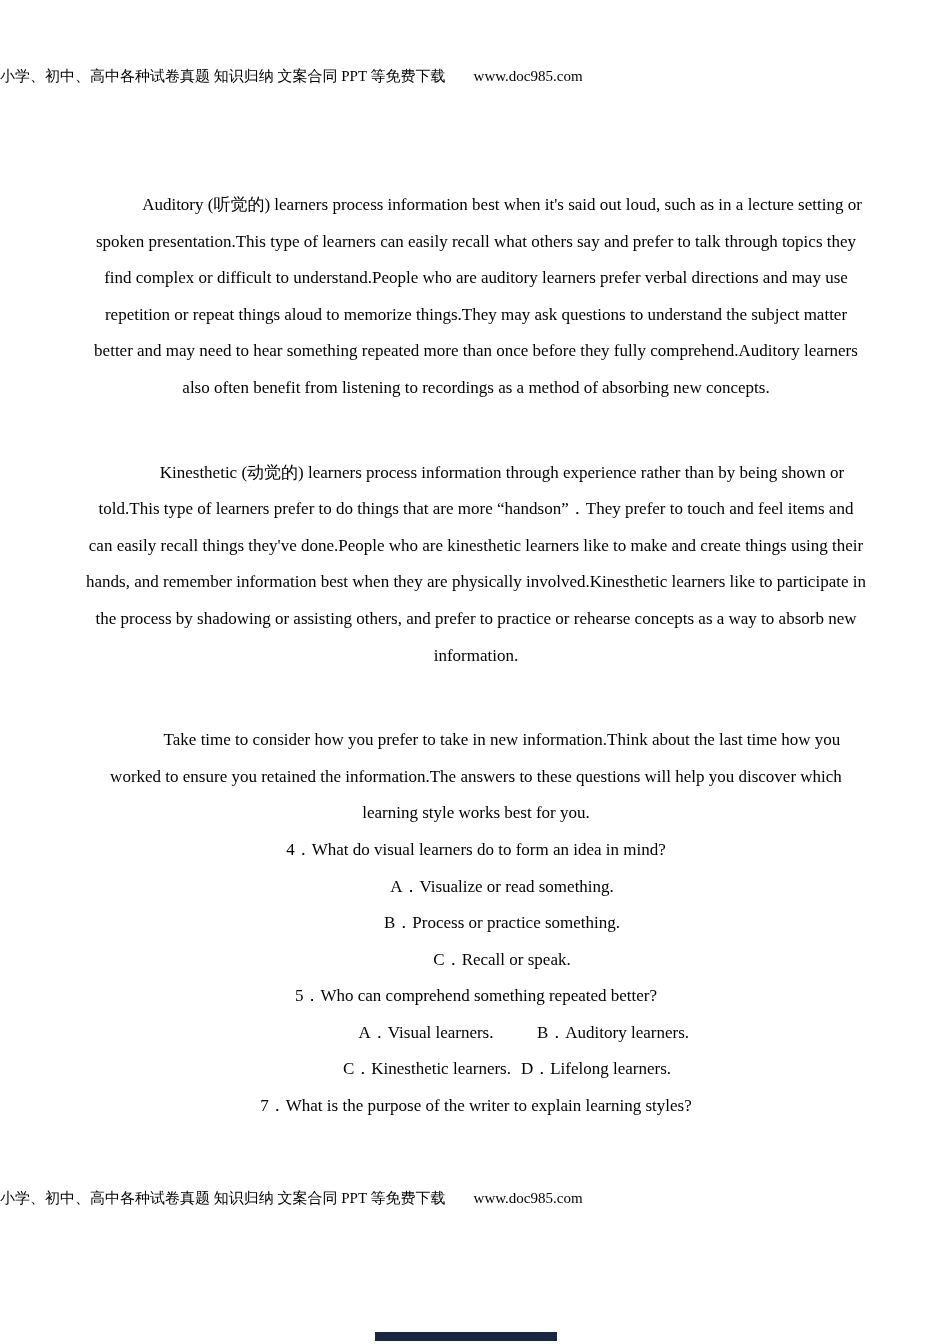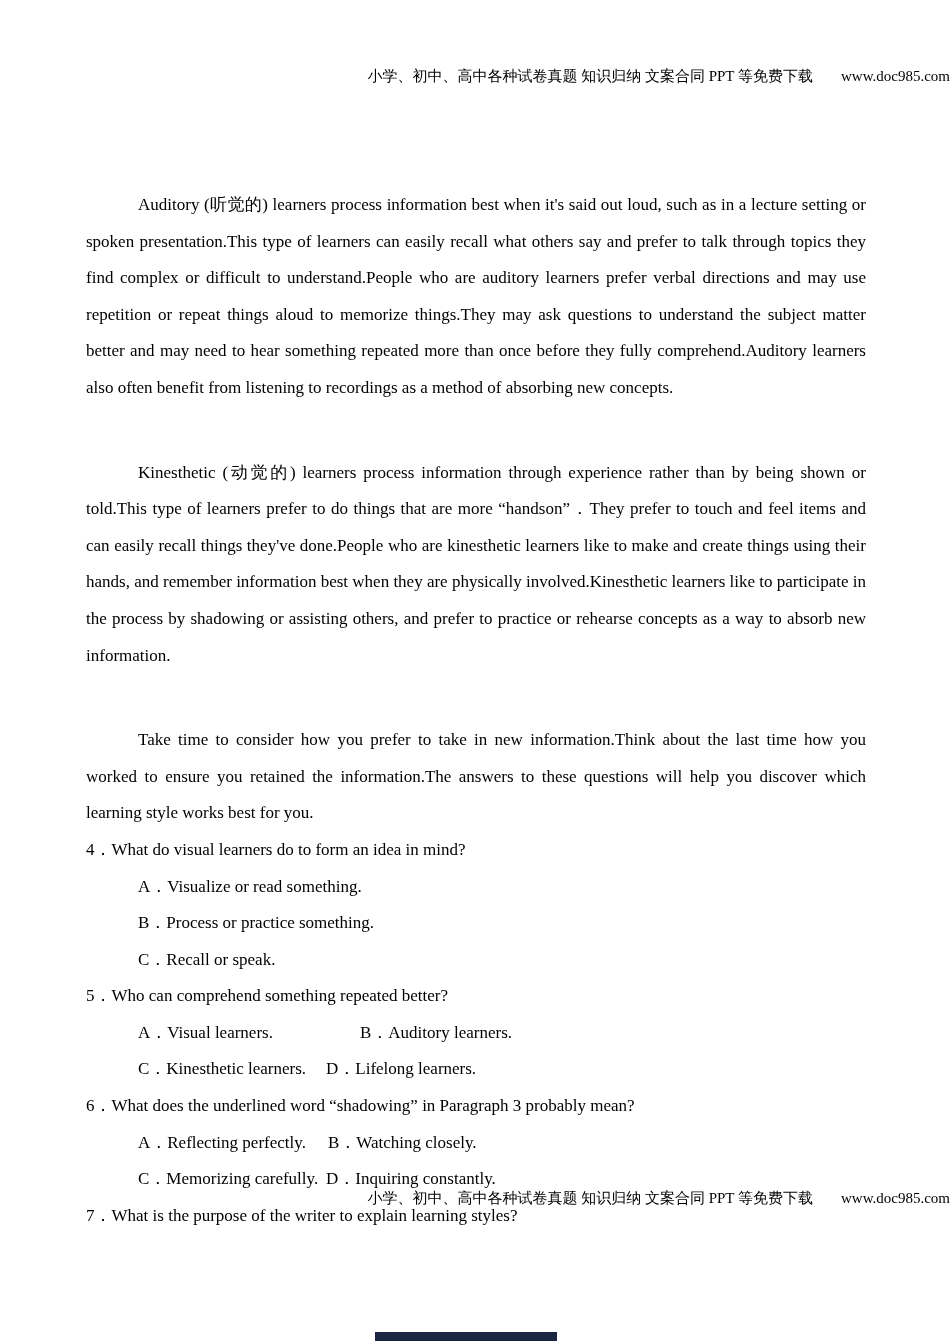--- a/index.html
+++ b/index.html
@@ -12,37 +12,37 @@
     width: 950px;
     height: 1344px;
     font-family: "Liberation Serif", "DejaVu Serif", serif;
     color: #000000;
     overflow: hidden;
   }
   .page-band {
     position: absolute;
     left: 0;
     right: 0;
-    text-align: right;
+    text-align: left;
     font-size: 15px;
     line-height: 20px;
     white-space: nowrap;
   }
   .band-top { top: 66px; }
   .band-bottom { top: 1188px; }
   .band-url { margin-left: 28px; }
   .content {
     position: absolute;
     top: 139px;
     left: 86px;
     width: 780px;
     font-size: 17px;
     line-height: 36.6px;
   }
-  .content p { margin: 0; }
+  .content p { margin: 0; text-align: center; }
   .para {
     text-align: justify;
   }
   .para.indent { text-indent: 52px; margin-top: 48px; }
   .stem { text-align: left; }
   .opt {
     text-align: left;
     padding-left: 52px;
   }
   .optcell { display: inline-block; }
@@ -83,29 +83,20 @@
     <div>
       <p class="stem">5．Who can comprehend something repeated better?</p>
       <p class="opt">
         <span class="optcell w222">A．Visual learners.</span><span>B．Auditory learners.</span>
       </p>
       <p class="opt">
         <span class="optcell w188">C．Kinesthetic learners.</span><span>D．Lifelong learners.</span>
       </p>
     </div>
 
-    <div>
-      <p class="stem">6．What does the underlined word “shadowing” in Paragraph 3 probably mean?</p>
-      <p class="opt">
-        <span class="optcell w190">A．Reflecting perfectly.</span><span>B．Watching closely.</span>
-      </p>
-      <p class="opt">
-        <span class="optcell w188">C．Memorizing carefully.</span><span>D．Inquiring constantly.</span>
-      </p>
-    </div>
 
     <div>
       <p class="stem">7．What is the purpose of the writer to explain learning styles?</p>
     </div>
 
   </section>
 
 </main>
 
 <footer class="page-band band-bottom">

